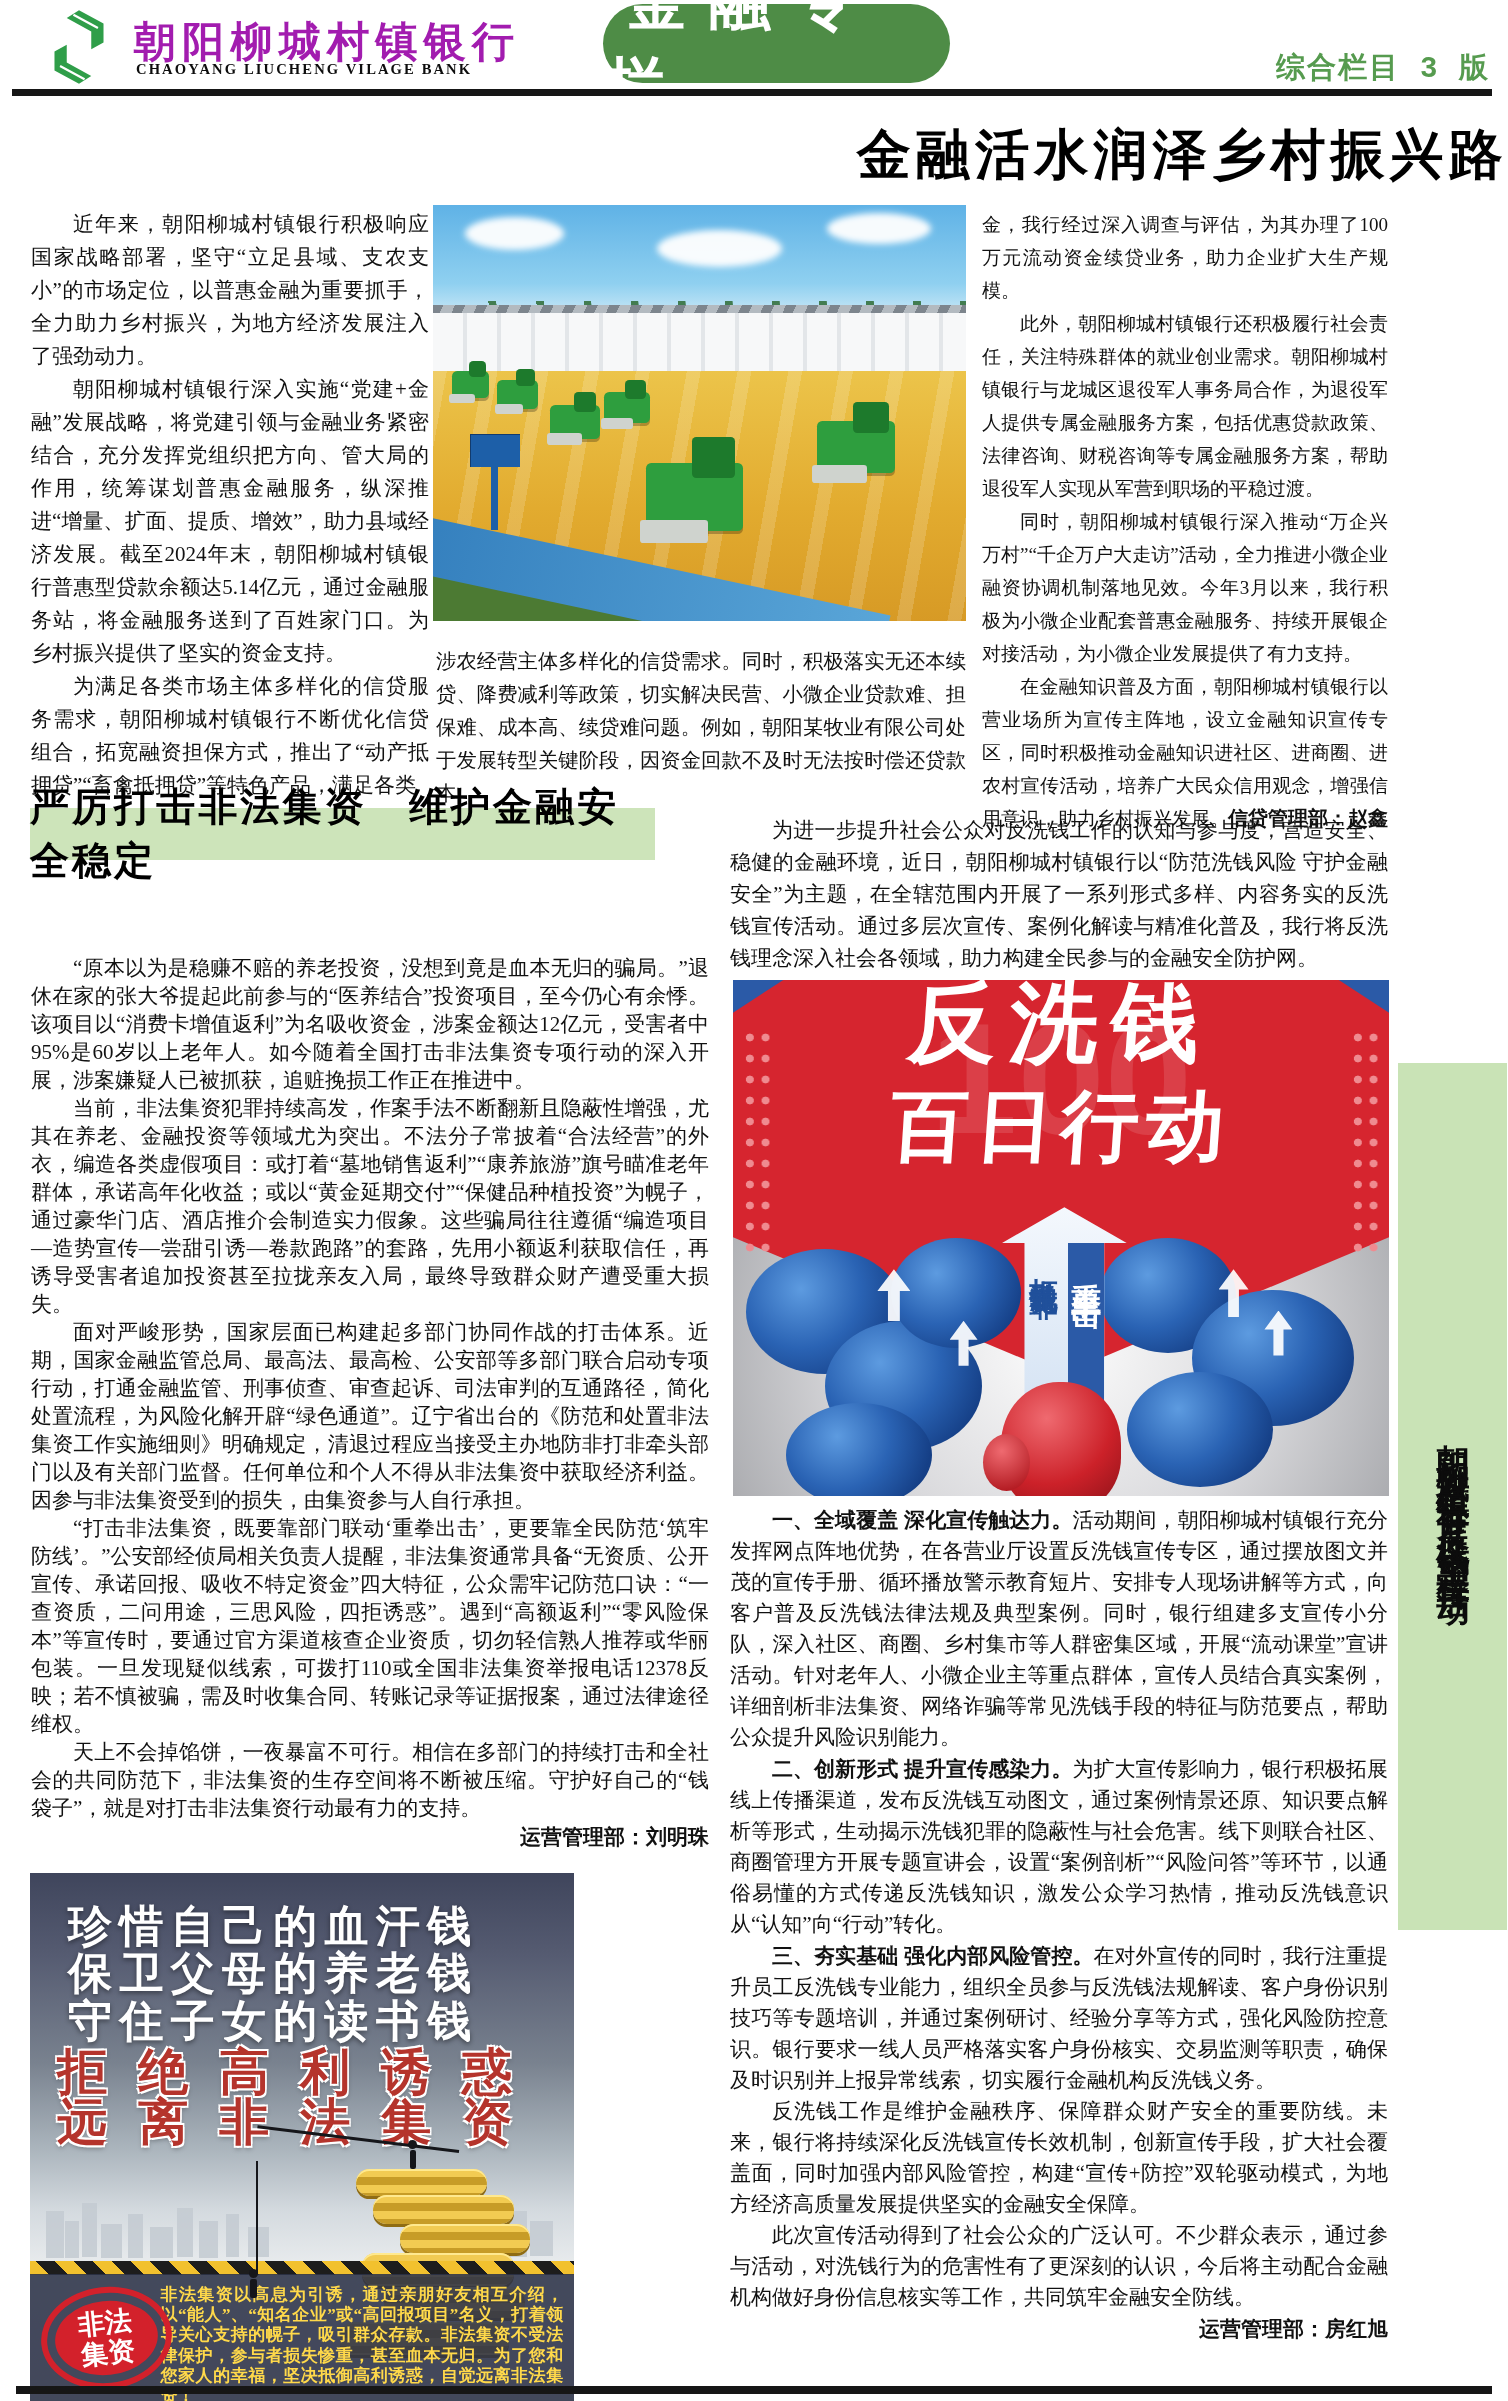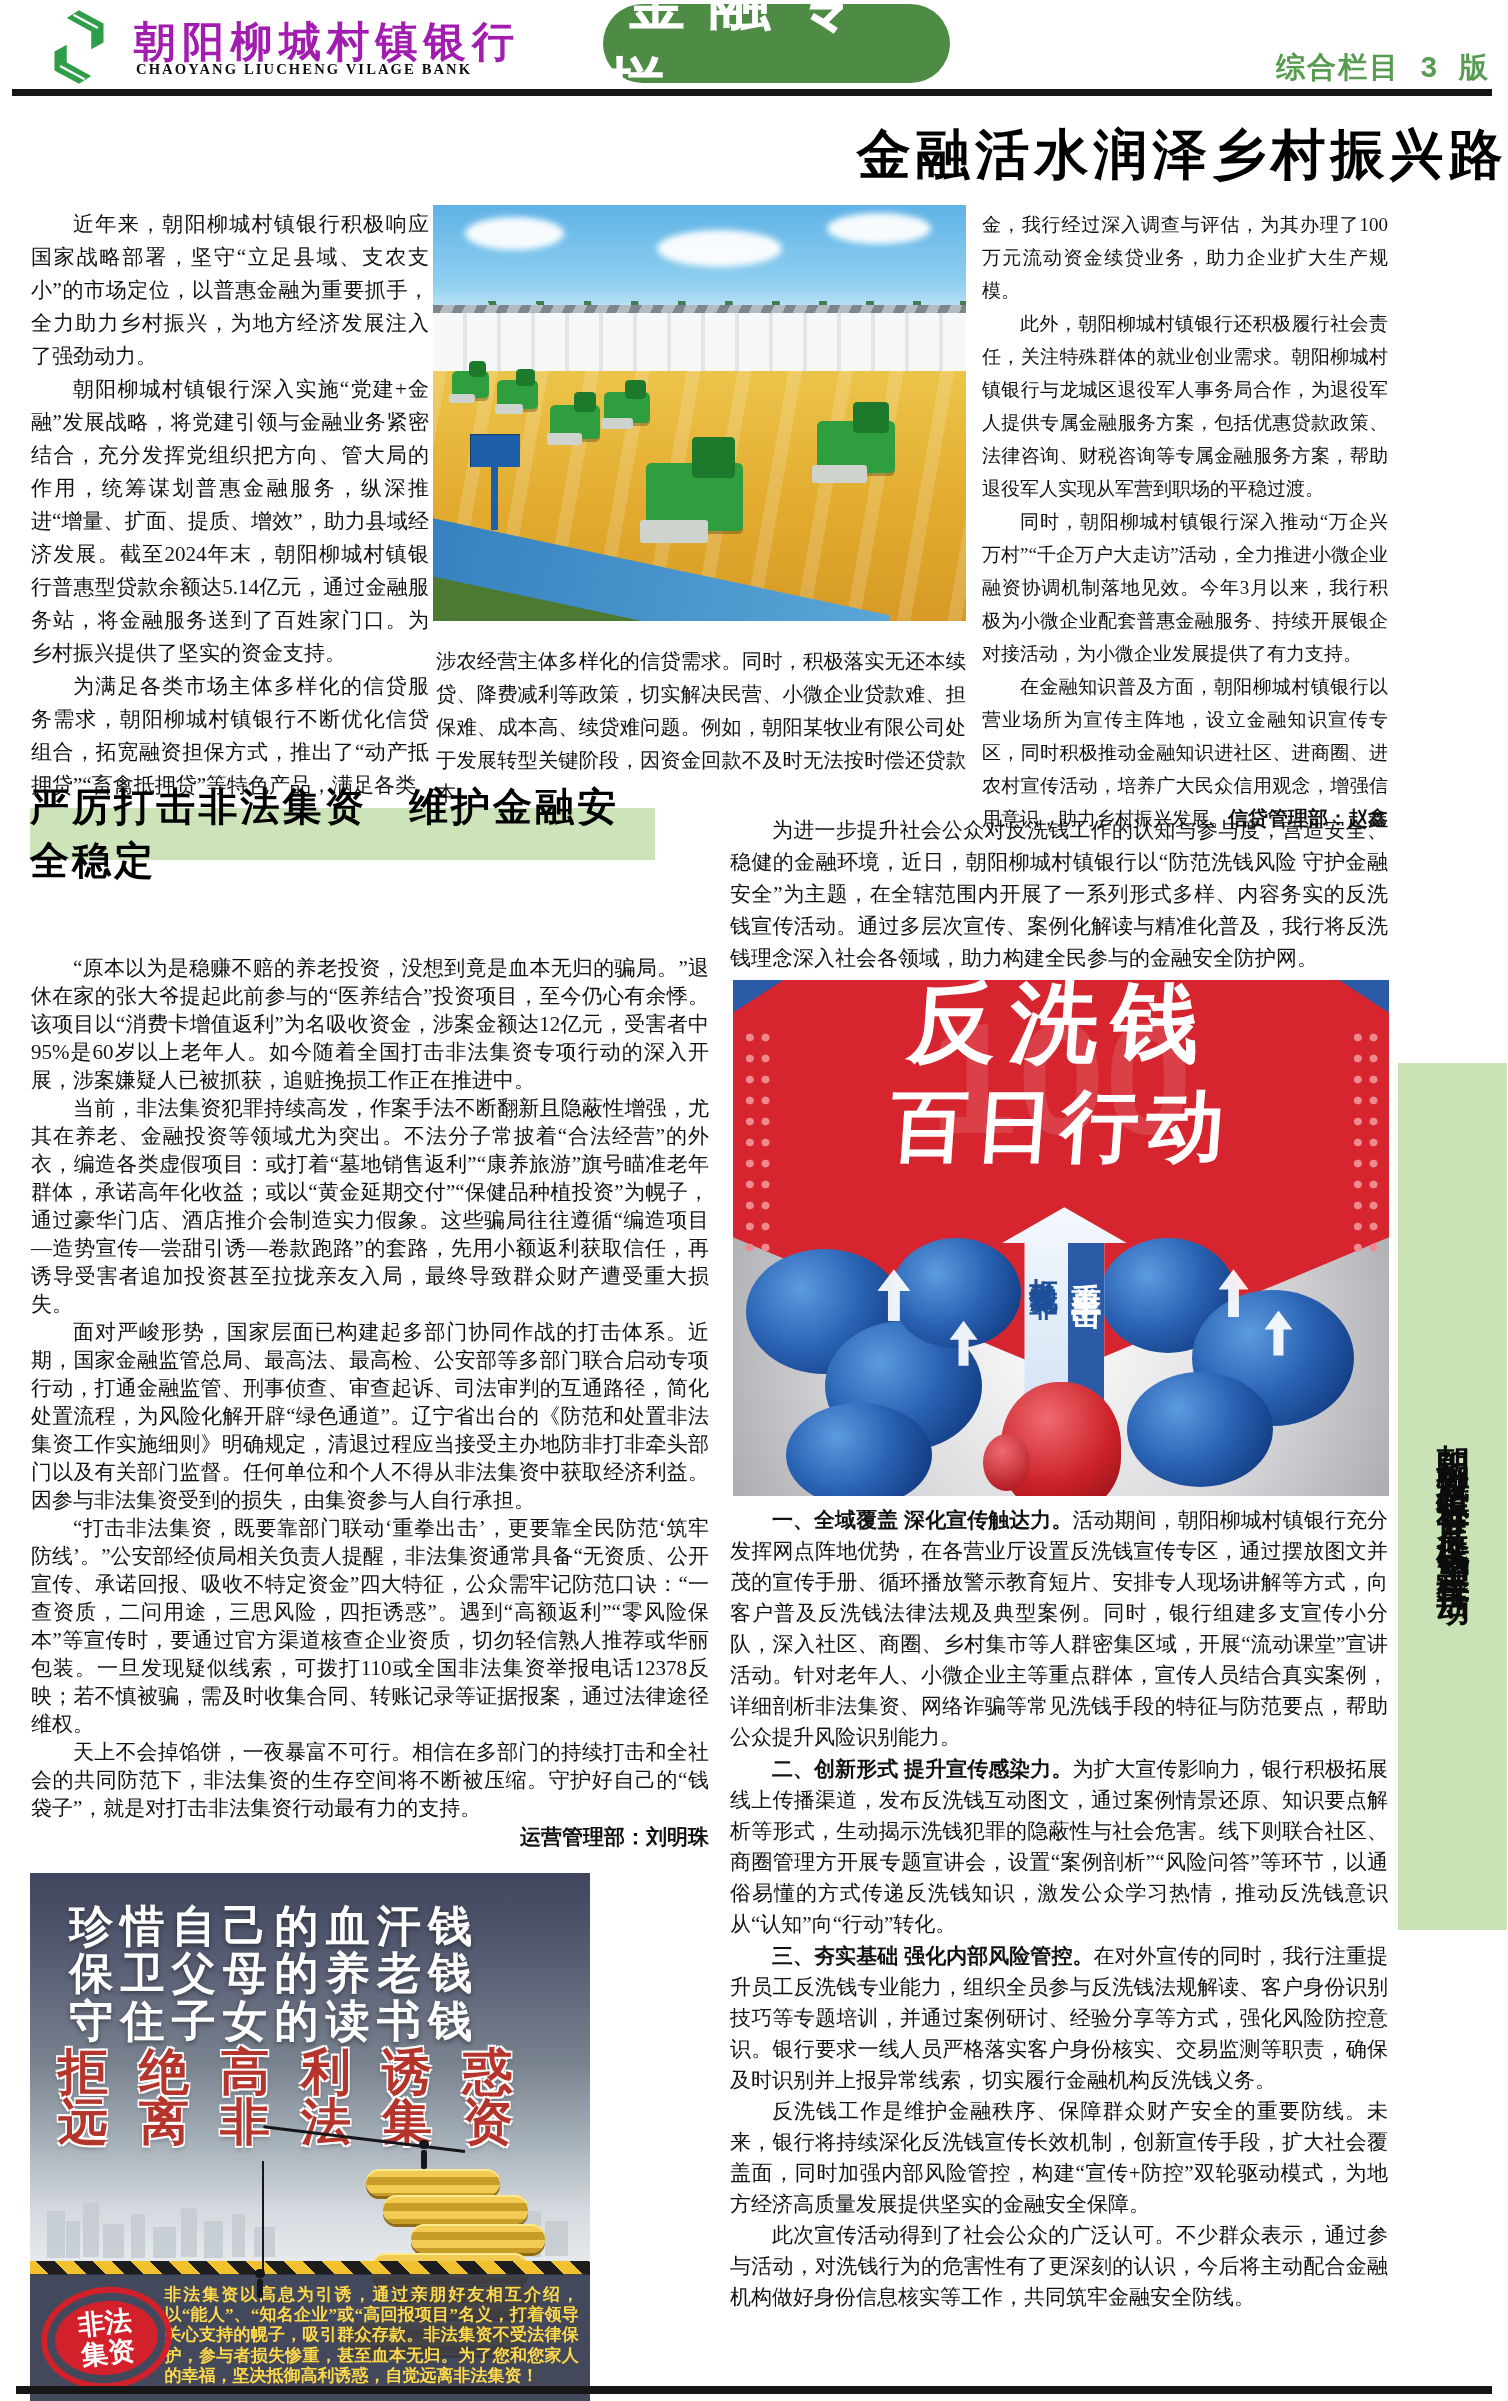--- a/index.html
+++ b/index.html
@@ -104,21 +104,21 @@
   .red-glove:after{content:"";position:absolute;left:32%;top:96%;width:47px;height:26px;background:#1d3f7e;border-radius:4.2px;}
 
   
   .side-strip{position:absolute;left:1398px;top:1063px;width:109px;height:867px;background:#c9e3b6;
               display:flex;align-items:center;justify-content:center;}
   .side-strip span{writing-mode:vertical-rl;text-orientation:upright;font-weight:900;font-size:33px;letter-spacing:8.3px;
                    color:#0c0c0c;font-family:"Liberation Sans","DejaVu Sans",sans-serif;}
 
   
   .p2{position:absolute;left:30px;top:1873px;width:544px;height:528px;overflow:hidden;
-      background:linear-gradient(180deg,#3f455c 0%,#565c72 16%,#79828f 36%,#aab4bc 52%,#d4dadf 64%,#e8ebed 74%,#dfe2e5 100%);padding-left:16px;}
+      background:linear-gradient(180deg,#3f455c 0%,#565c72 16%,#79828f 36%,#aab4bc 52%,#d4dadf 64%,#e8ebed 74%,#dfe2e5 100%);}
   .p2-line{position:absolute;left:7%;width:90%;color:#fff;font-weight:900;font-size:44px;letter-spacing:7.3px;
            font-family:"Liberation Sans","DejaVu Sans",sans-serif;text-shadow:0 2.1px 5.2px rgba(0,0,0,.45);}
   .p2-red{position:absolute;left:5%;width:92%;color:#b5342c;font-weight:900;font-size:50px;
           font-family:"Liberation Sans","DejaVu Sans",sans-serif;letter-spacing:0.62em;white-space:nowrap;
           text-shadow:-1.6px -1.6px 0 #fff,1.6px -1.6px 0 #fff,-1.6px 1.6px 0 #fff,1.6px 1.6px 0 #fff,0 3.1px 5.2px rgba(0,0,0,.35);}
   .bld{position:absolute;background:#c3cad1;opacity:.85;}
   .coin{position:absolute;border-radius:13.6px;
         background:repeating-linear-gradient(180deg,#f2cb52 0 8.3px,#c79c27 8.3px 15.7px);
         box-shadow:0 3.1px 0 #8f6c14, inset 0 2.1px 0 #ffe98f;}
   .fisher-man,.hang-man{position:absolute;z-index:4;}
@@ -241,20 +241,21 @@
         </div>
       </div>
       <div class="red-glove"></div>
     </div>
 
     <p class="sec"><b>一、全域覆盖 深化宣传触达力。</b><span>活动期间，朝阳柳城村镇银行充分发挥网点阵地优势，在各营业厅设置反洗钱宣传专区，通过摆放图文并茂的宣传手册、循环播放警示教育短片、安排专人现场讲解等方式，向客户普及反洗钱法律法规及典型案例。同时，银行组建多支宣传小分队，深入社区、商圈、乡村集市等人群密集区域，开展“流动课堂”宣讲活动。针对老年人、小微企业主等重点群体，宣传人员结合真实案例，详细剖析非法集资、网络诈骗等常见洗钱手段的特征与防范要点，帮助公众提升风险识别能力。</span></p>
     <p class="sec"><b>二、创新形式 提升宣传感染力。</b><span>为扩大宣传影响力，银行积极拓展线上传播渠道，发布反洗钱互动图文，通过案例情景还原、知识要点解析等形式，生动揭示洗钱犯罪的隐蔽性与社会危害。线下则联合社区、商圈管理方开展专题宣讲会，设置“案例剖析”“风险问答”等环节，以通俗易懂的方式传递反洗钱知识，激发公众学习热情，推动反洗钱意识从“认知”向“行动”转化。</span></p>
     <p class="sec"><b>三、夯实基础 强化内部风险管控。</b><span>在对外宣传的同时，我行注重提升员工反洗钱专业能力，组织全员参与反洗钱法规解读、客户身份识别技巧等专题培训，并通过案例研讨、经验分享等方式，强化风险防控意识。银行要求一线人员严格落实客户身份核实、交易监测等职责，确保及时识别并上报异常线索，切实履行金融机构反洗钱义务。</span></p>
     <p class="sec">反洗钱工作是维护金融秩序、保障群众财产安全的重要防线。未来，银行将持续深化反洗钱宣传长效机制，创新宣传手段，扩大社会覆盖面，同时加强内部风险管控，构建“宣传+防控”双轮驱动模式，为地方经济高质量发展提供坚实的金融安全保障。</p>
     <p class="sec">此次宣传活动得到了社会公众的广泛认可。不少群众表示，通过参与活动，对洗钱行为的危害性有了更深刻的认识，今后将主动配合金融机构做好身份信息核实等工作，共同筑牢金融安全防线。</p>
+    <div class="byline a3-byline">运营管理部：房红旭</div>
   </div>
 
   <div class="side-strip">
     <span>朝阳柳城村镇银行开展反洗钱主题宣传活动</span>
   </div>
 
   <div class="p2">
     <div class="p2-line" style="top:4.5%;">珍惜自己的血汗钱</div>
     <div class="p2-line" style="top:13.5%;">保卫父母的养老钱</div>
     <div class="p2-line" style="top:22.5%;">守住子女的读书钱</div>

